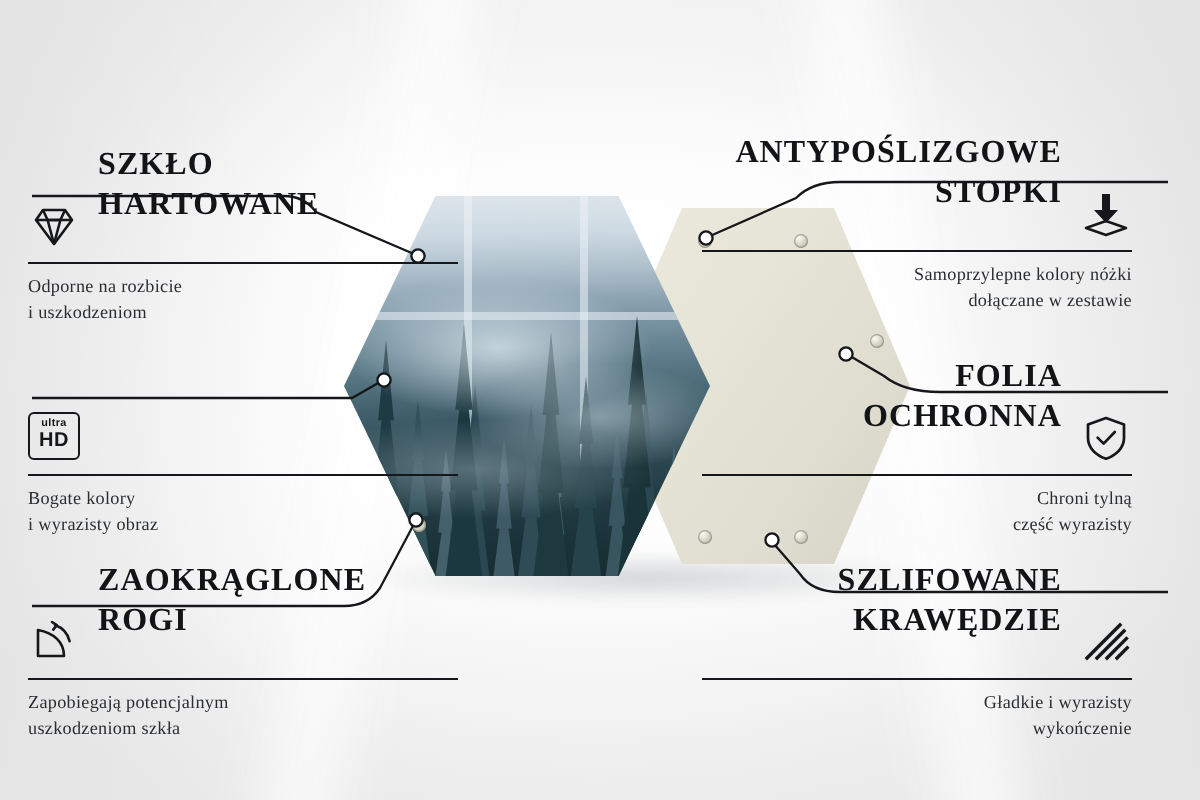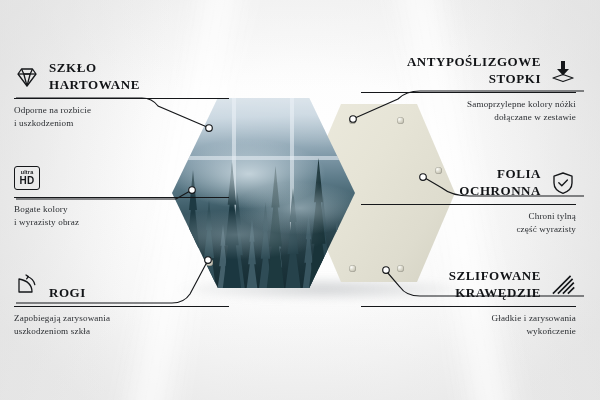--- a/index.html
+++ b/index.html
@@ -93,31 +93,31 @@
     width: 290px; height: 26px;
     background: radial-gradient(ellipse at 50% 50%, rgba(120,126,132,.30) 0%, rgba(120,126,132,0) 72%);
     filter: blur(3px);
   }
 
   
   .lead { position: absolute; left: 0; top: 0; width: 600px; height: 400px; pointer-events: none; }
 
   .block { position: absolute; width: 215px; }
   .block.left  { left: 14px;  text-align: left; }
-  .block.right { left: 361px; text-align: right; width: 215px; }
+  .block.right { left: 351px; text-align: right; width: 215px; }
 
   .head { display: flex; align-items: center; gap: 9px; }
   .block.right .head { flex-direction: row-reverse; }
 
-  .icon { width: 26px; height: 26px; flex: 0 0 26px; color: #15171a; }
+  .icon { width: 26px; height: 26px; flex: 0 0 26px; color: #15171a; margin-top: 40px; }
   .icon svg { display: block; width: 26px; height: 26px; }
 
   .title {
     font-family: "Liberation Serif", serif;
-    font-size: 13px;
+    font-size: 16px;
     font-weight: 700;
     letter-spacing: .55px;
     line-height: 1.28;
     color: #121417;
     text-transform: uppercase;
   }
   .rule {
     height: 1px;
     background: #15171a;
     margin-top: 5px;
@@ -267,27 +267,27 @@
       <span class="icon">
         <svg viewBox="0 0 26 26">
             <g fill="none" stroke="currentColor" stroke-width="1.3" stroke-linejoin="round" stroke-linecap="round">
           <path d="M5 7 V20 H18 C18 13 13 8.5 5 7 Z"></path>
           <path d="M13.5 4.5 C17.5 6 20 9 20.8 12.6"></path>
           <path d="M12 3 L14.4 4.6 L12.6 6.8"></path>
         </g>
           </svg>
       </span>
       <span class="title">
-        <br>
+        <span>ZAOKRĄGLONE</span><br>
         <span>ROGI</span>
       </span>
     </div>
     <div class="rule"></div>
     <div class="desc">
-      <span>Zapobiegają zarysowania</span><br>
+      <span>Zapobiegają potencjalnym</span><br>
       <span>uszkodzeniom szkła</span>
     </div>
   </div>
 
   <div class="block right" style="top:54px;">
     <div class="head">
       <span class="icon">
         <svg viewBox="0 0 26 26">
           <path d="M11 3 H15 V11 H19 L13 17.5 L7 11 H11 Z" fill="currentColor"></path>
           <path d="M13 16.5 L23 20 L13 23.5 L3 20 Z" fill="none" stroke="currentColor" stroke-width="1.3" stroke-linejoin="round"></path>
@@ -339,18 +339,18 @@
         </g>
           </svg>
       </span>
       <span class="title">
         <span>SZLIFOWANE</span><br>
         <span>KRAWĘDZIE</span>
       </span>
     </div>
     <div class="rule"></div>
     <div class="desc">
-      <span>Gładkie i zarysowania</span><br>
+      <span>Gładkie i wyrazisty</span><br>
       <span>wykończenie</span>
     </div>
   </div>
 
 </div>
 
 </body></html>

